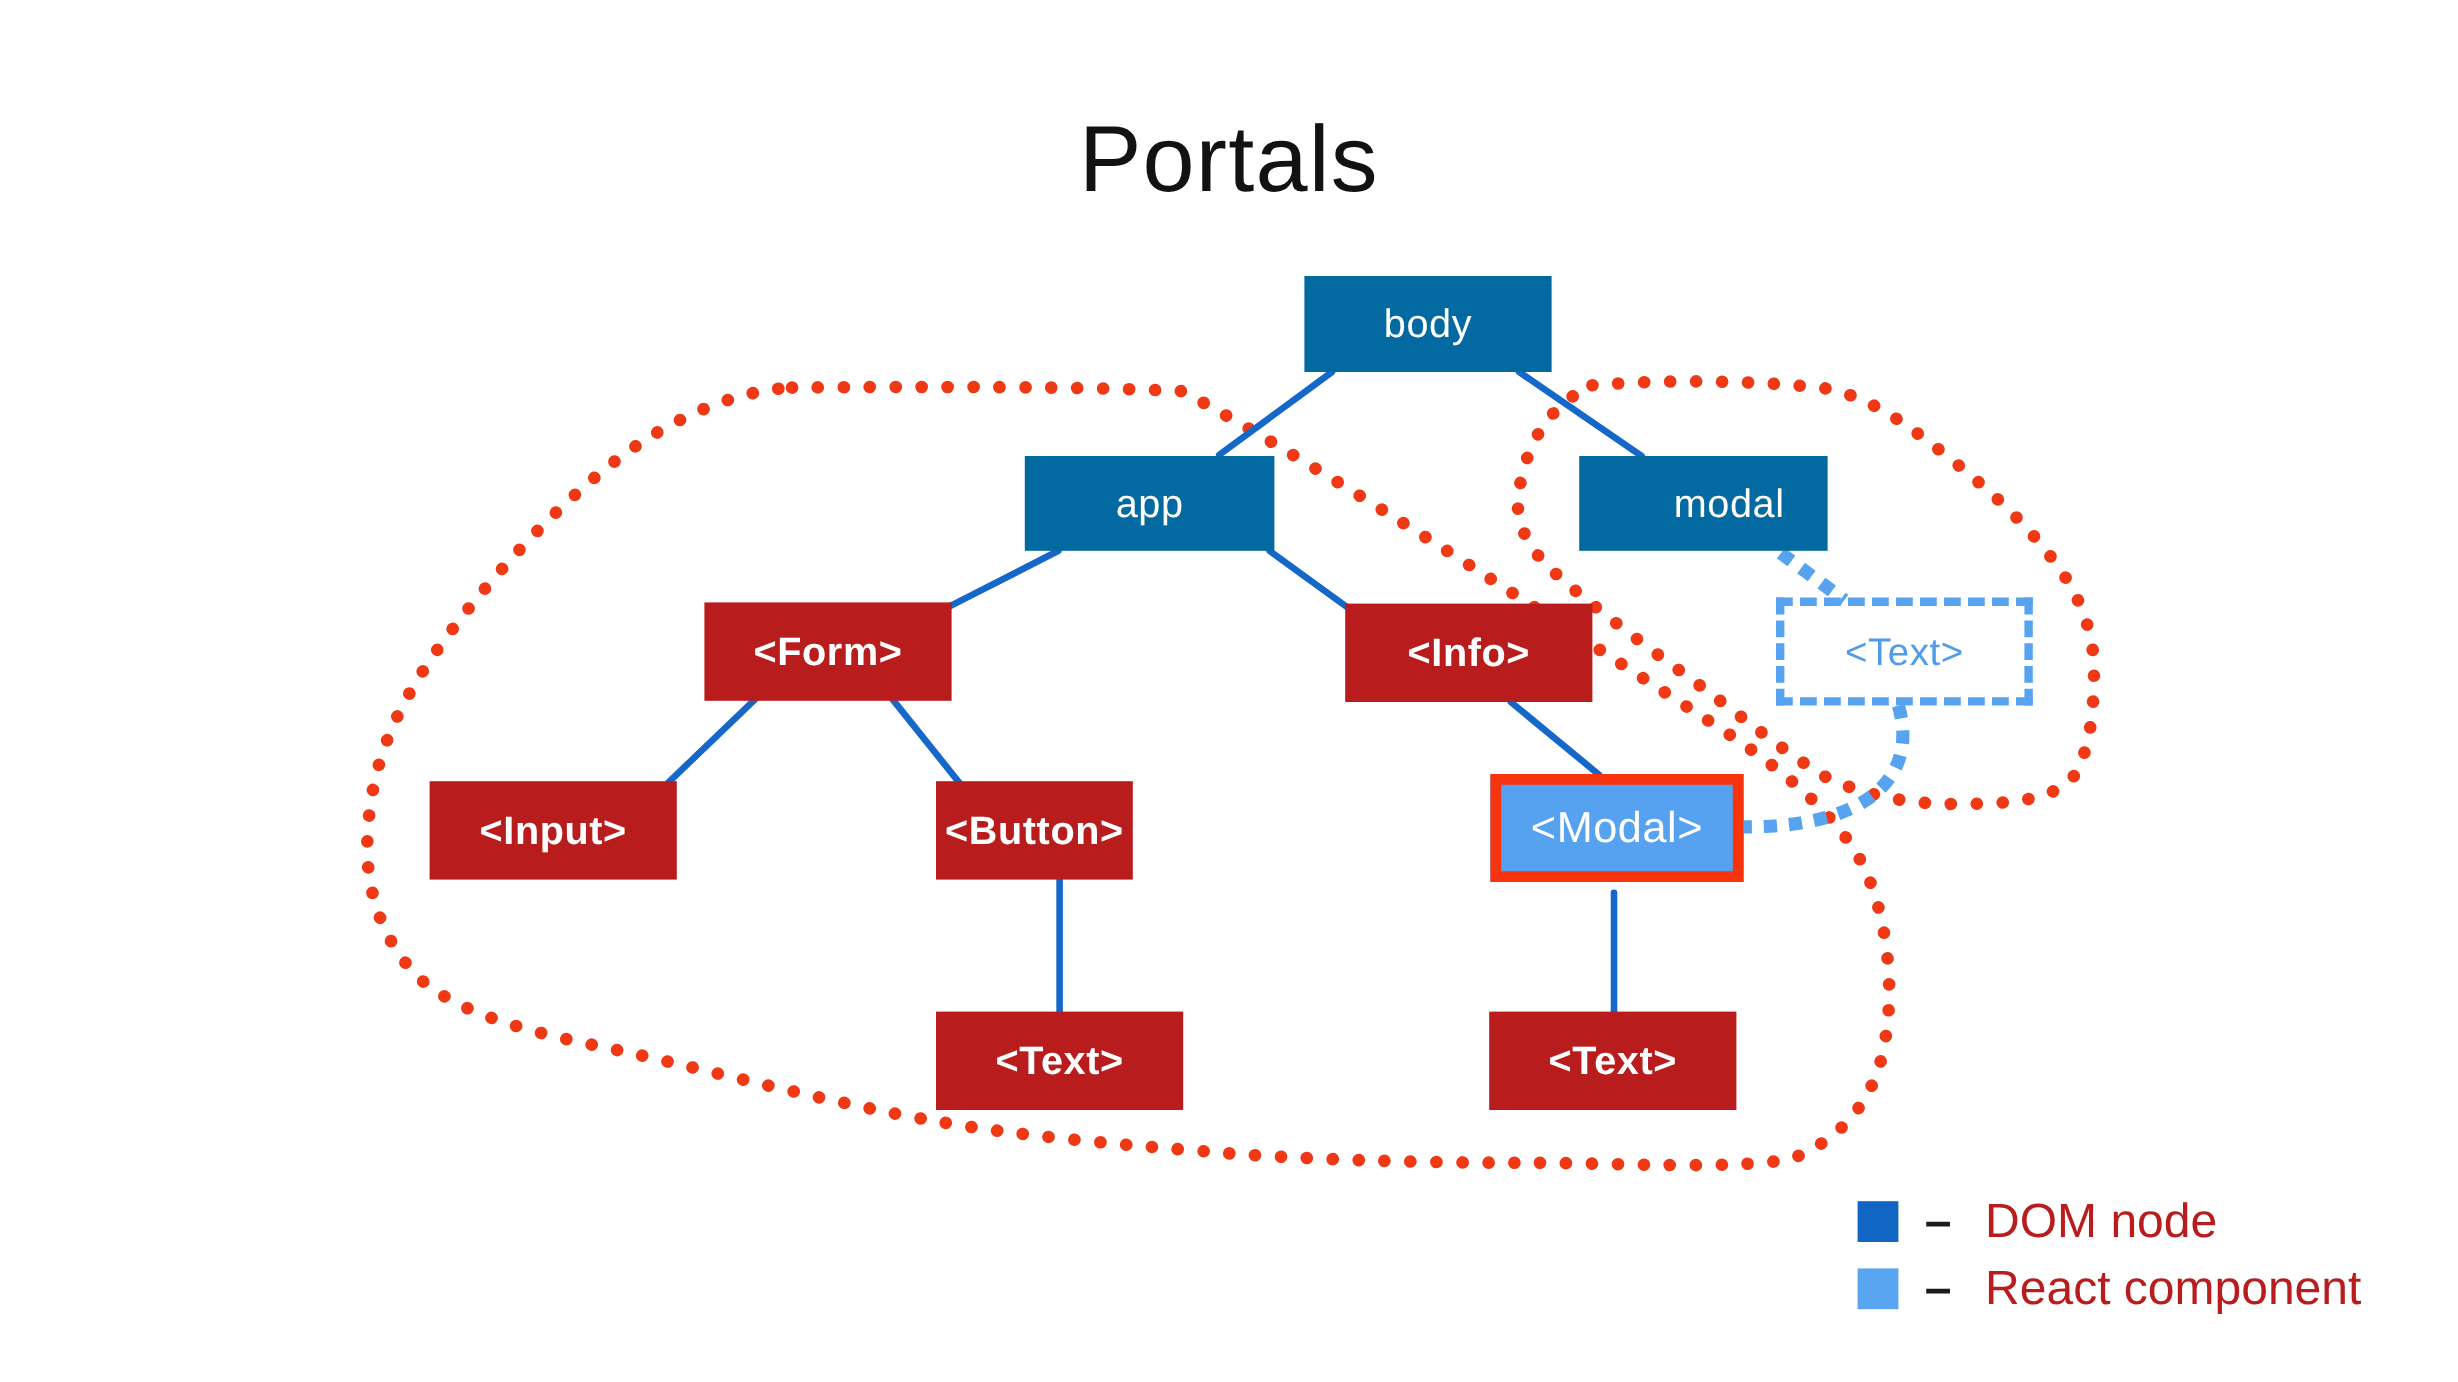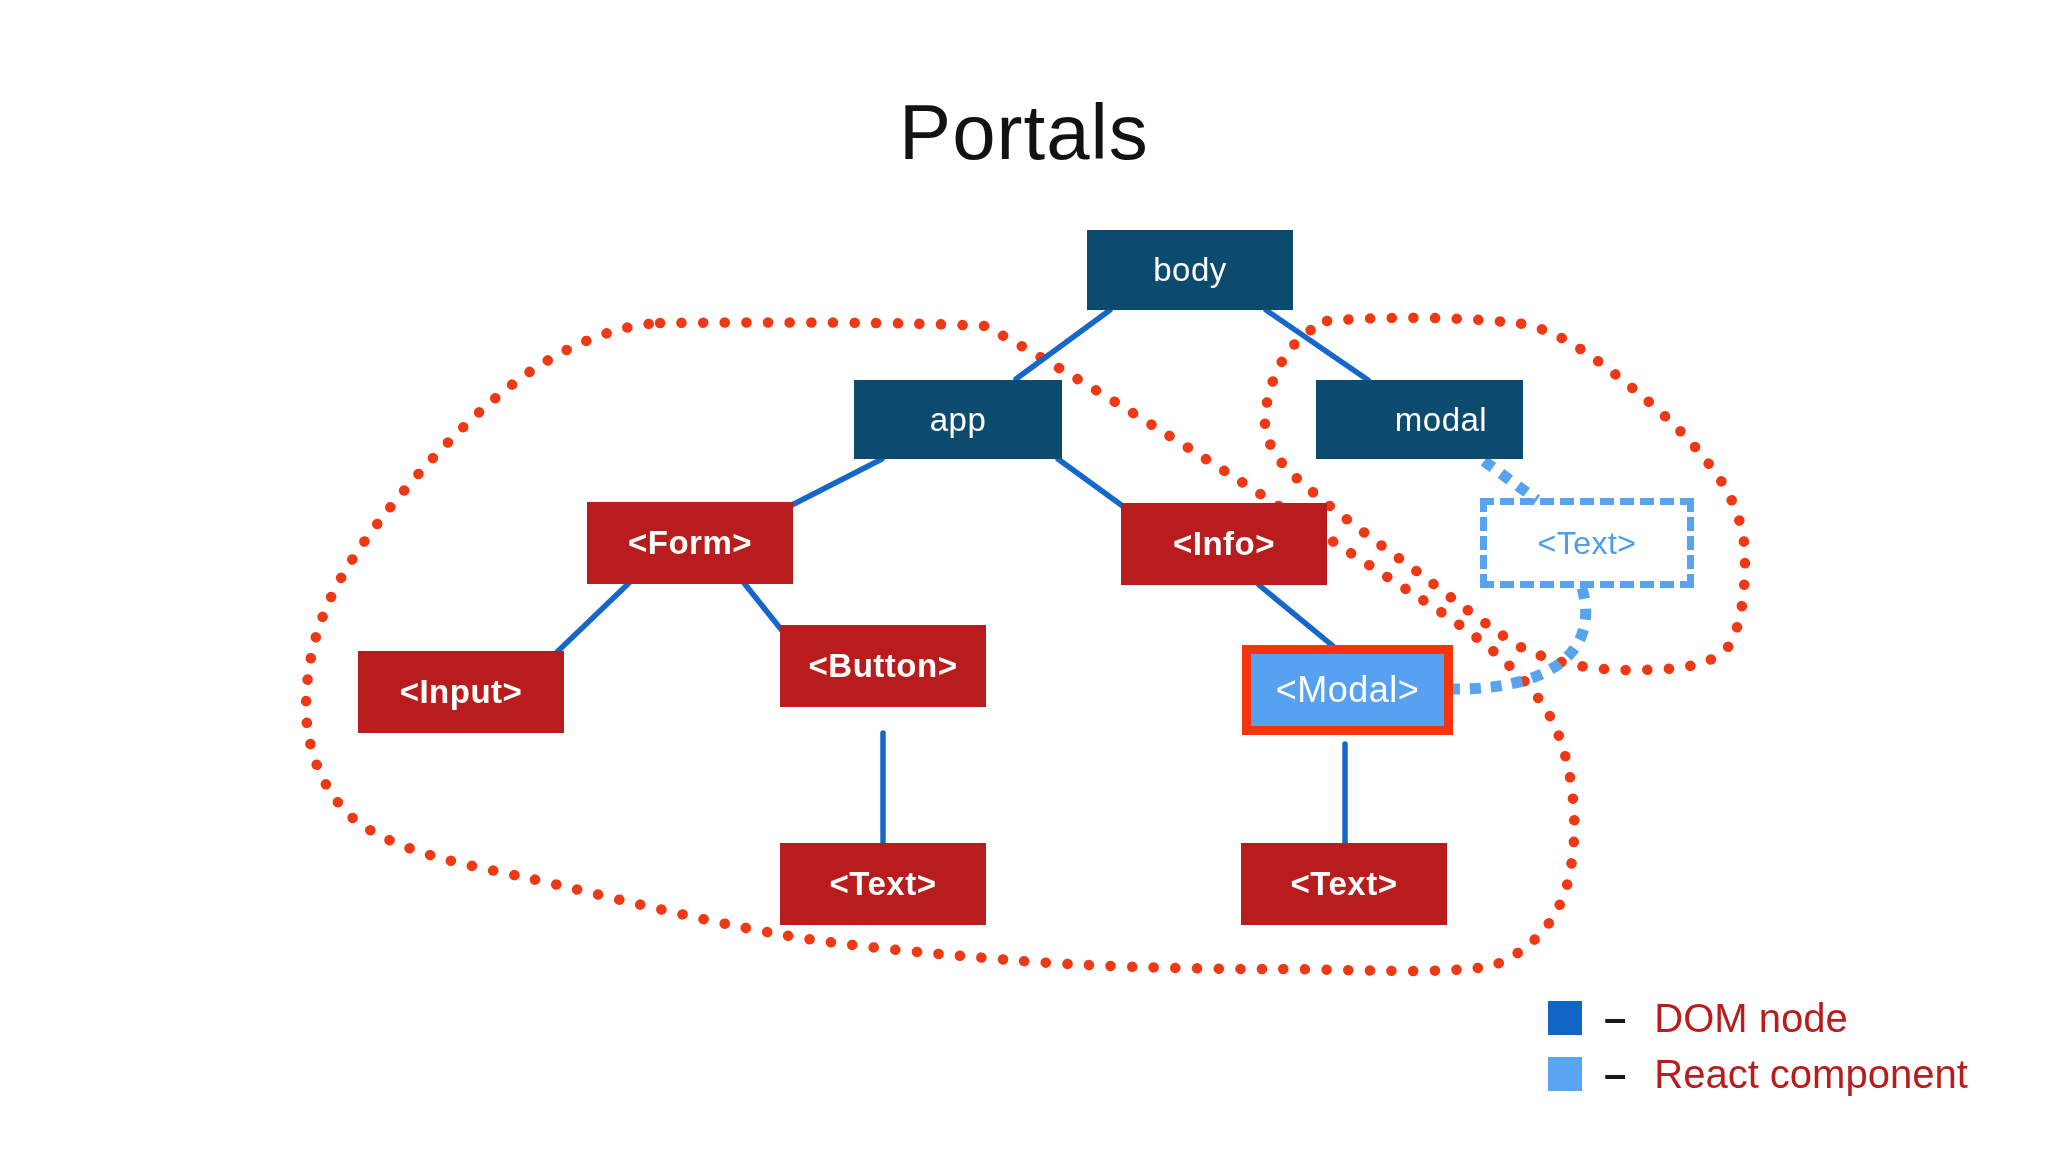--- a/index.html
+++ b/index.html
@@ -19,29 +19,29 @@
     letter-spacing:1px;
     margin-top:12px;
   }
   svg.layer{position:absolute;left:0;top:0;width:2048px;height:1152px;z-index:1;}
   .node{
     position:absolute;z-index:2;
     display:flex;align-items:center;justify-content:center;
     color:#ffffff;font-size:33px;letter-spacing:0.5px;
     box-sizing:border-box;
   }
-  .dom{background:#0c4a6e;}
+  .dom{background:#0369a1;}
   .react{background:#b91c1c;font-weight:bold;}
   .n-body{left:1087px;top:230px;width:206px;height:80px;}
   .n-app{left:854px;top:380px;width:208px;height:79px;}
   .n-modal{left:1316px;top:380px;width:207px;height:79px;padding-left:43px;}
   .n-form{left:587px;top:502px;width:206px;height:82px;}
   .n-info{left:1121px;top:503px;width:206px;height:82px;}
   .n-input{left:358px;top:651px;width:206px;height:82px;}
-  .n-button{left:780px;top:625px;width:206px;height:82px;}
+  .n-button{left:780px;top:651px;width:164px;height:82px;}
   .n-btext{left:780px;top:843px;width:206px;height:82px;}
   .n-mtext{left:1241px;top:843px;width:206px;height:82px;}
   .highlight-wrap{
     position:absolute;z-index:3;
     left:1242px;top:645px;width:211px;height:90px;
     box-sizing:border-box;
     border:9px solid #f8340e;
     background:#56a2f0;
     display:flex;align-items:center;justify-content:center;
     color:#ffffff;font-size:36px;letter-spacing:0.5px;

